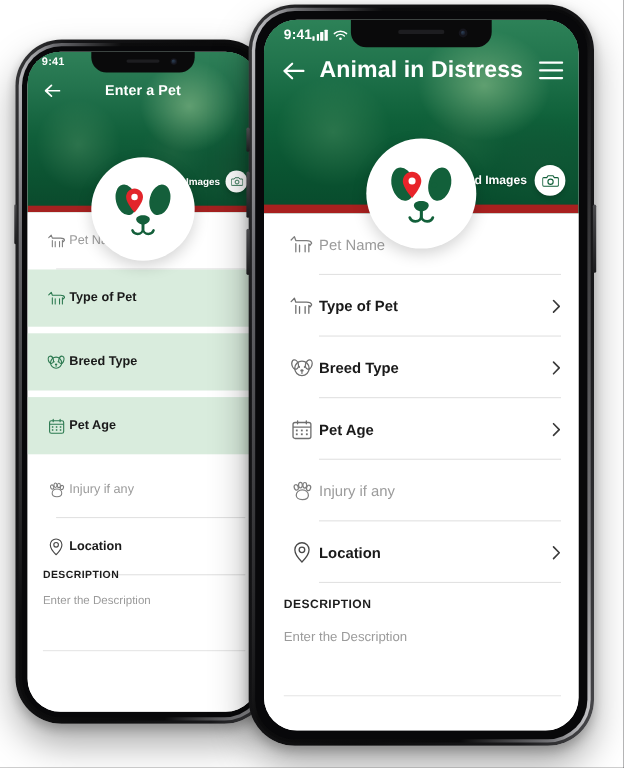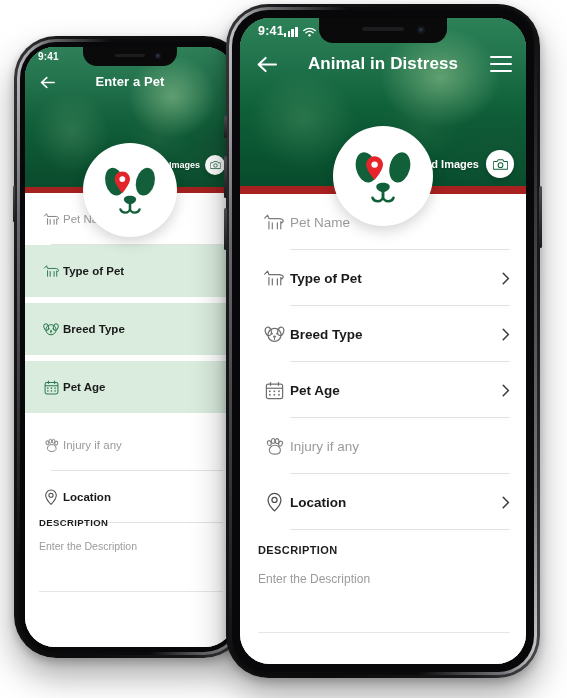--- a/index.html
+++ b/index.html
@@ -289,21 +289,21 @@
           </span>
         </div>
       </div>
 
       <div class="navbar" style="top:25px;height:42px;">
         <div class="backarrow" style="left:10px;top:0;width:34px;height:42px;">
           <svg width="20" height="17" viewBox="0 0 20 16">
             <path d="M8.6 1.4 L1.6 8 L8.6 14.6 M1.6 8 L19 8" fill="none" stroke="#fff" stroke-width="2" stroke-linecap="round" stroke-linejoin="round"></path>
           </svg>
         </div>
-        <div class="title" style="font-size:17px;line-height:42px;">Animal in Distress</div>
+        <div class="title" style="font-size:21px;line-height:42px;">Animal in Distress</div>
         <div class="hamb" style="right:14px;top:11px;width:22px;height:20px;gap:4.4px;">
           <i style="height:2.6px;"></i>
           <i style="height:2.6px;"></i>
           <i style="height:2.6px;"></i>
         </div>
       </div>
 
       <div class="upload" style="right:12px;top:132px;gap:7px;">
         <div class="lbl" style="font-size:11px;">Upload Images</div>
         <div class="camera" style="width:28px;height:28px;">

